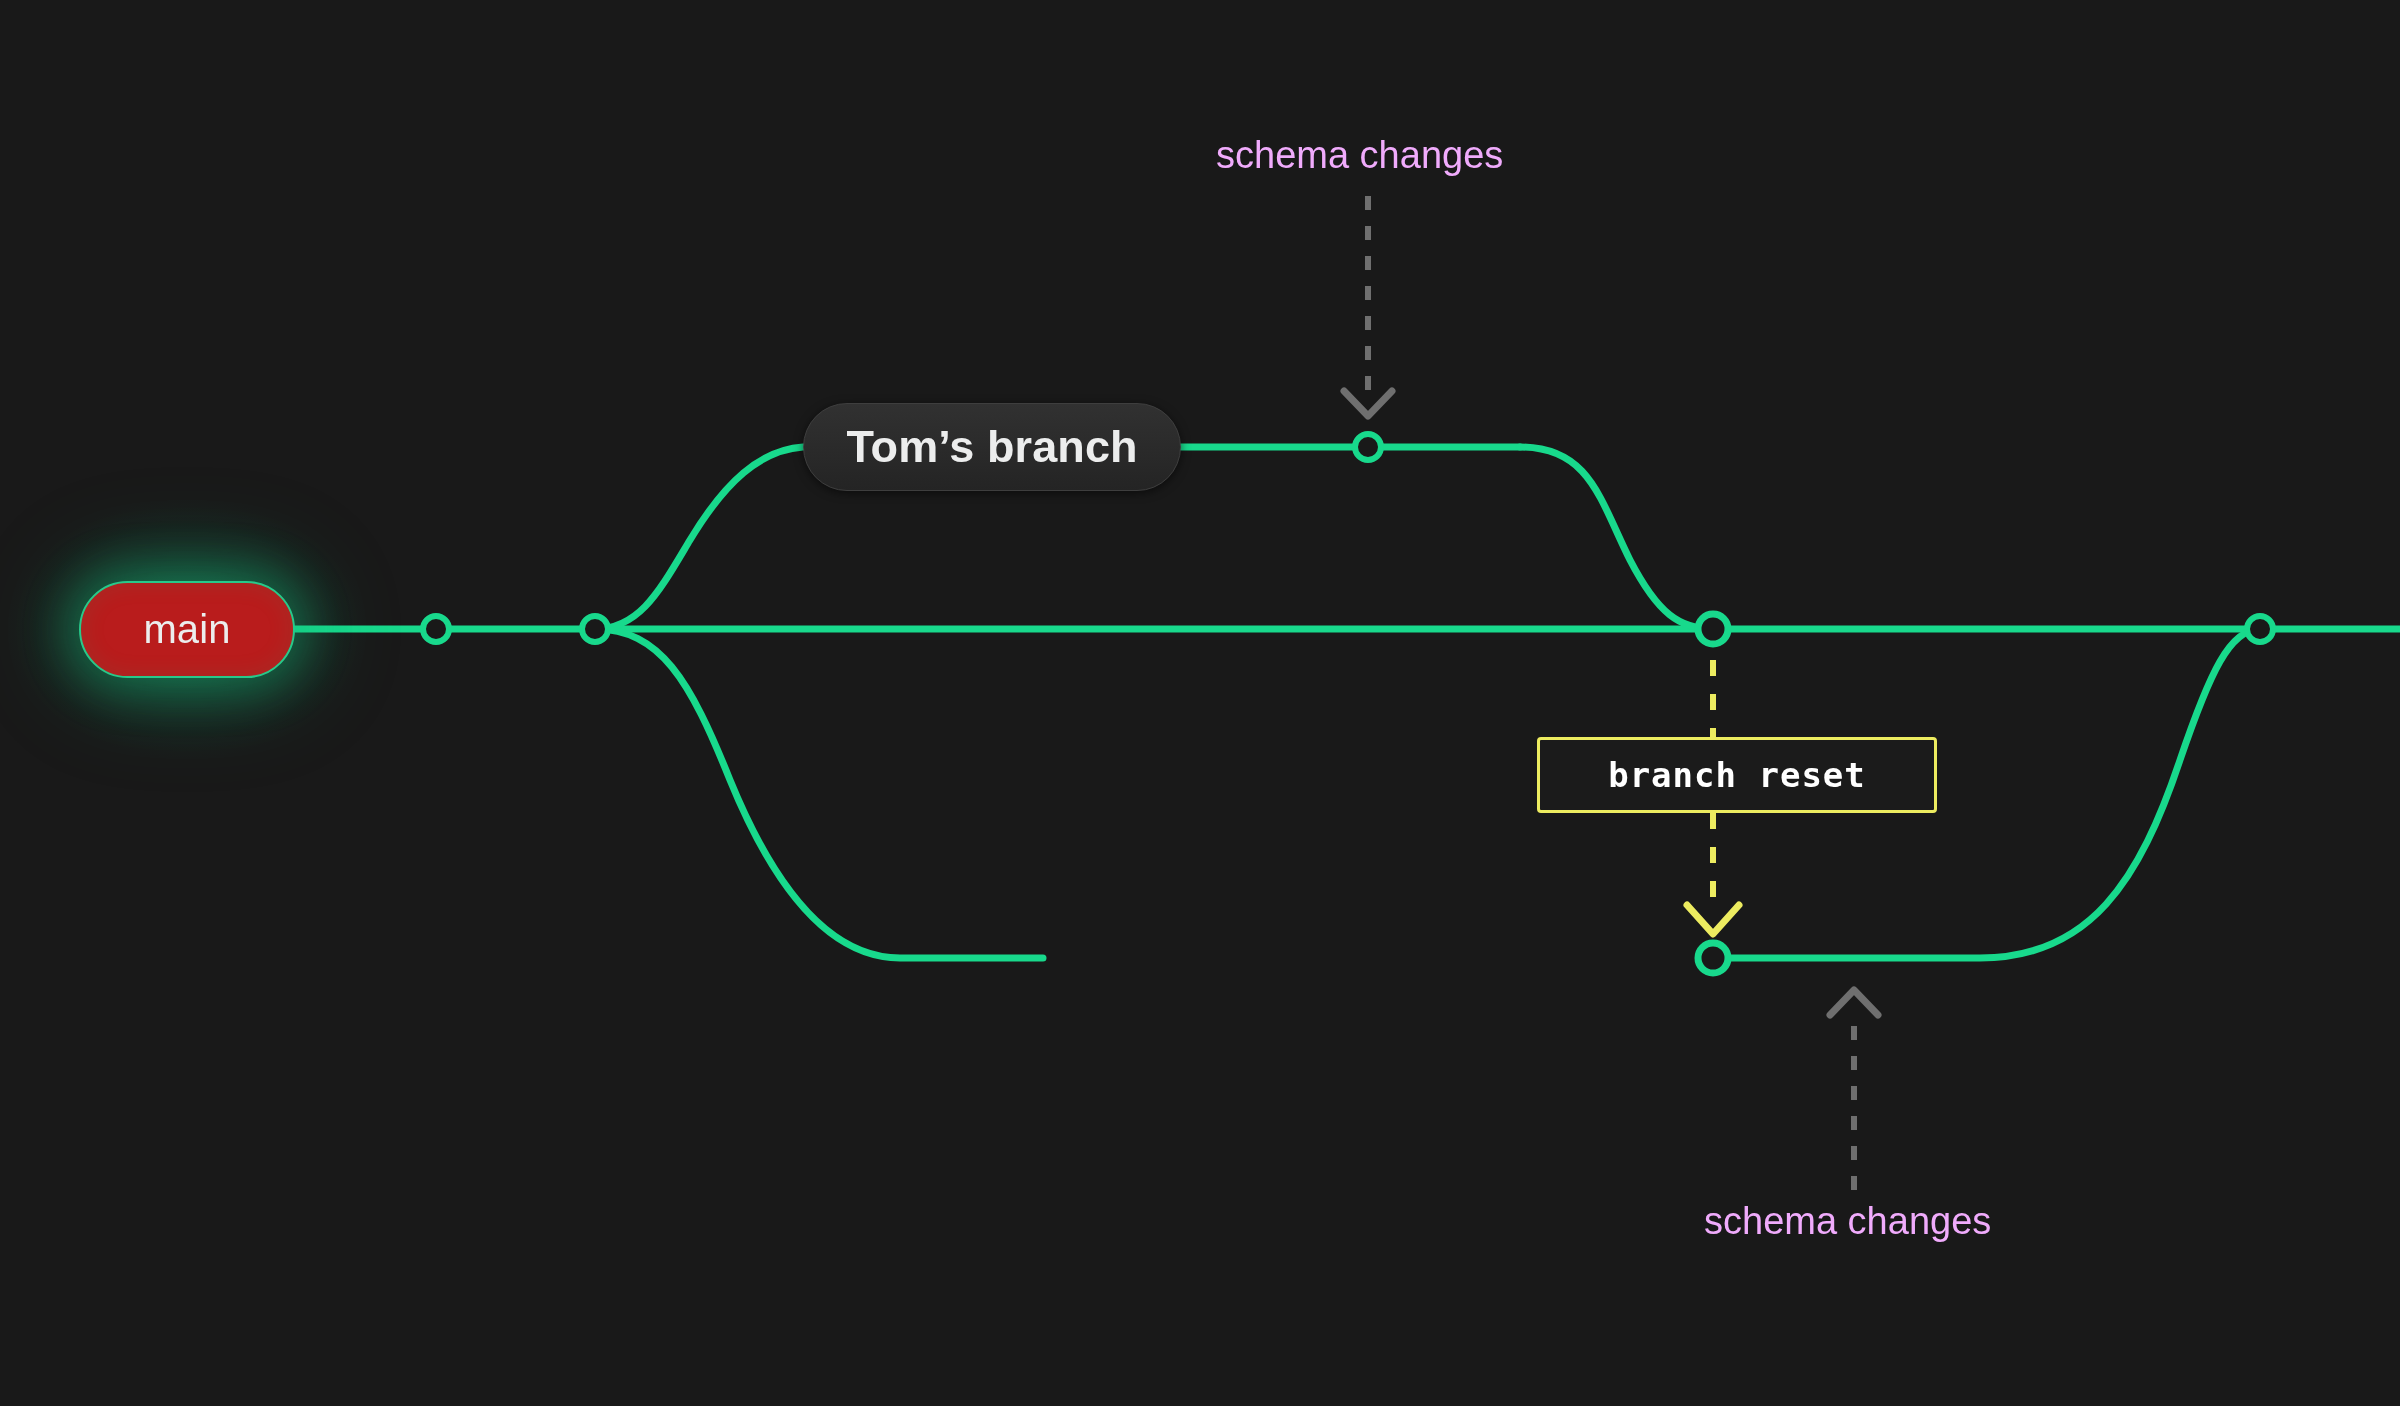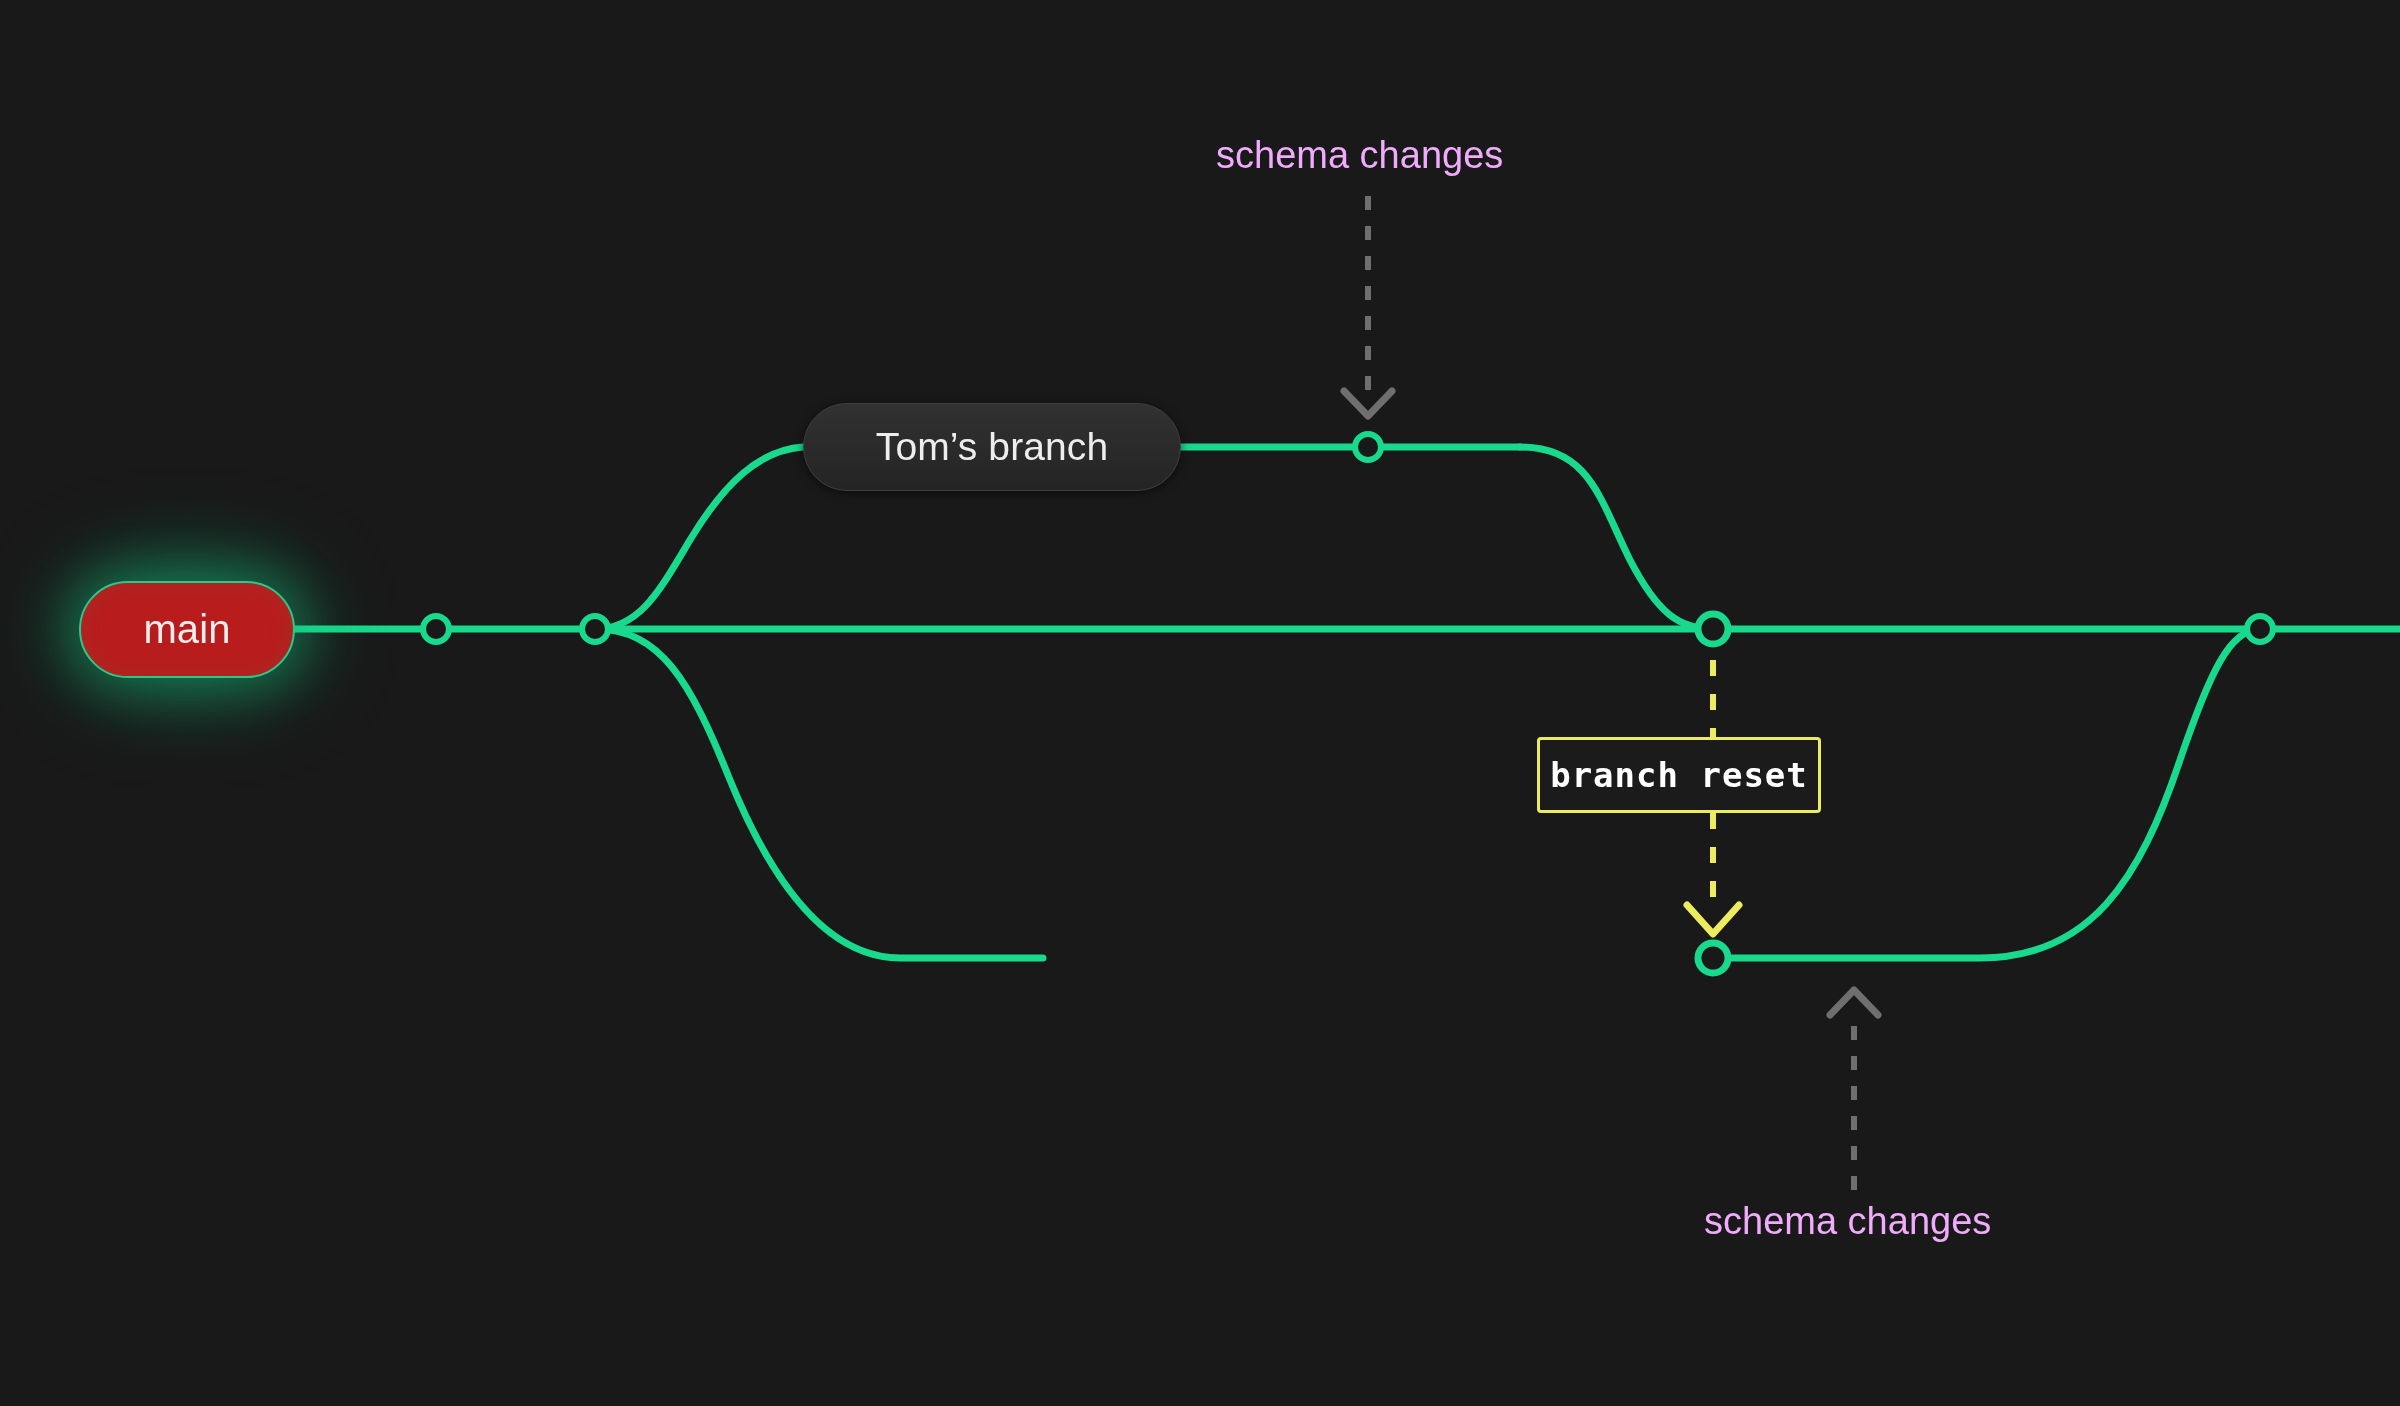--- a/index.html
+++ b/index.html
@@ -47,43 +47,44 @@
     font-size: 40px;
     background: #b91c1c;
     border: 2px solid #28c98a;
     box-shadow: 0 0 44px 14px rgba(22, 200, 130, 0.30),
                 0 0 90px 30px rgba(17, 150, 100, 0.16),
                 inset 0 0 24px rgba(20, 190, 125, 0.10);
     z-index: 4;
   }
   .pill-branch {
     height: 88px;
-    font-size: 39px;
+    font-size: 45px;
     background: linear-gradient(180deg, #313131 0%, #2a2a2a 55%, #242424 100%);
     border: 1px solid #3e3e3e;
     box-shadow: 0 2px 10px rgba(0,0,0,0.55);
     z-index: 4;
+    font-weight: bold;
   }
   .pill-tom {
     left: 803px;
     top: 403px;
     width: 378px;
   }
   .pill-jerry {
     left: 1043px;
     top: 890px;
     width: 385px;
   }
 
   
   .reset-badge {
     position: absolute;
     left: 1537px;
     top: 737px;
-    width: 284px;
+    width: 400px;
     height: 76px;
     box-sizing: border-box;
     display: flex;
     align-items: center;
     justify-content: center;
     background: #1b1b1b;
     border: 3px solid #edec60;
     border-radius: 4px;
     color: #ffffff;
     font-family: "DejaVu Sans Mono", "Liberation Mono", monospace;

